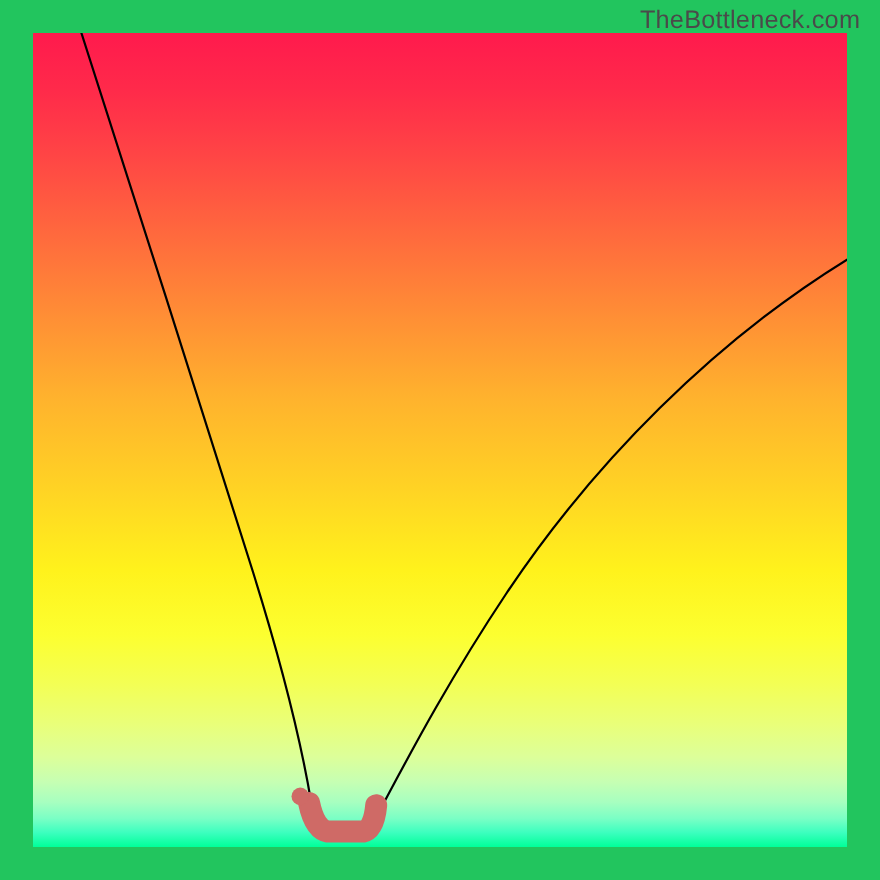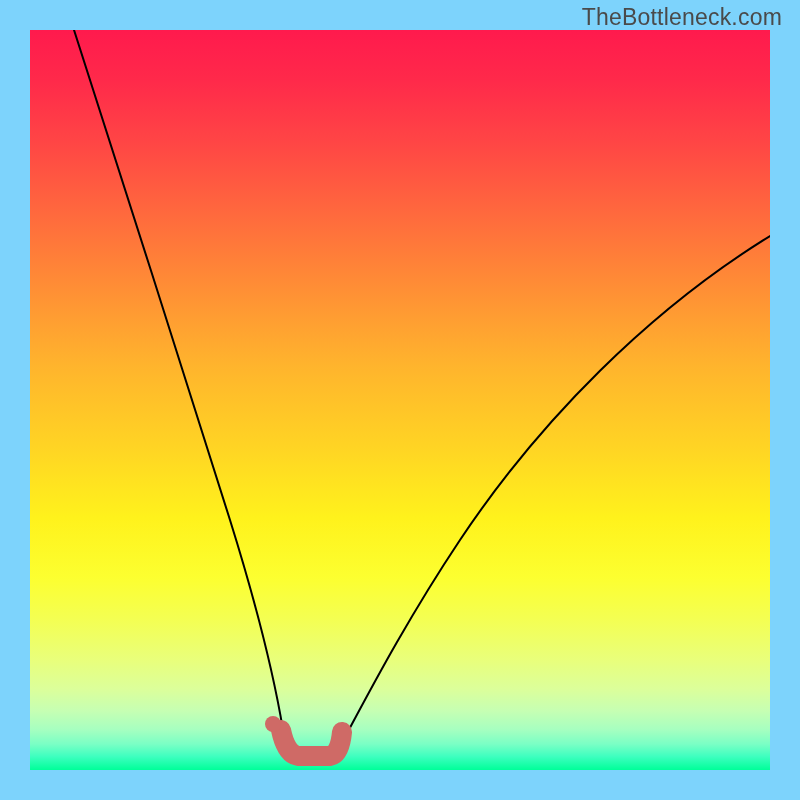--- a/index.html
+++ b/index.html
@@ -8,21 +8,21 @@
     width: 800px;
     height: 800px;
     background: #000;
     overflow: hidden;
     font-family: Arial, Helvetica, sans-serif;
   }
   .frame {
     position: relative;
     width: 800px;
     height: 800px;
-    background: #7dd3fc;
+    background: #22c55e;
   }
   .watermark {
     position: absolute;
     top: 4px;
     right: 18px;
     color: #4a4a4a;
     font-size: 23px;
     font-weight: 400;
     letter-spacing: 0.2px;
     z-index: 5;

